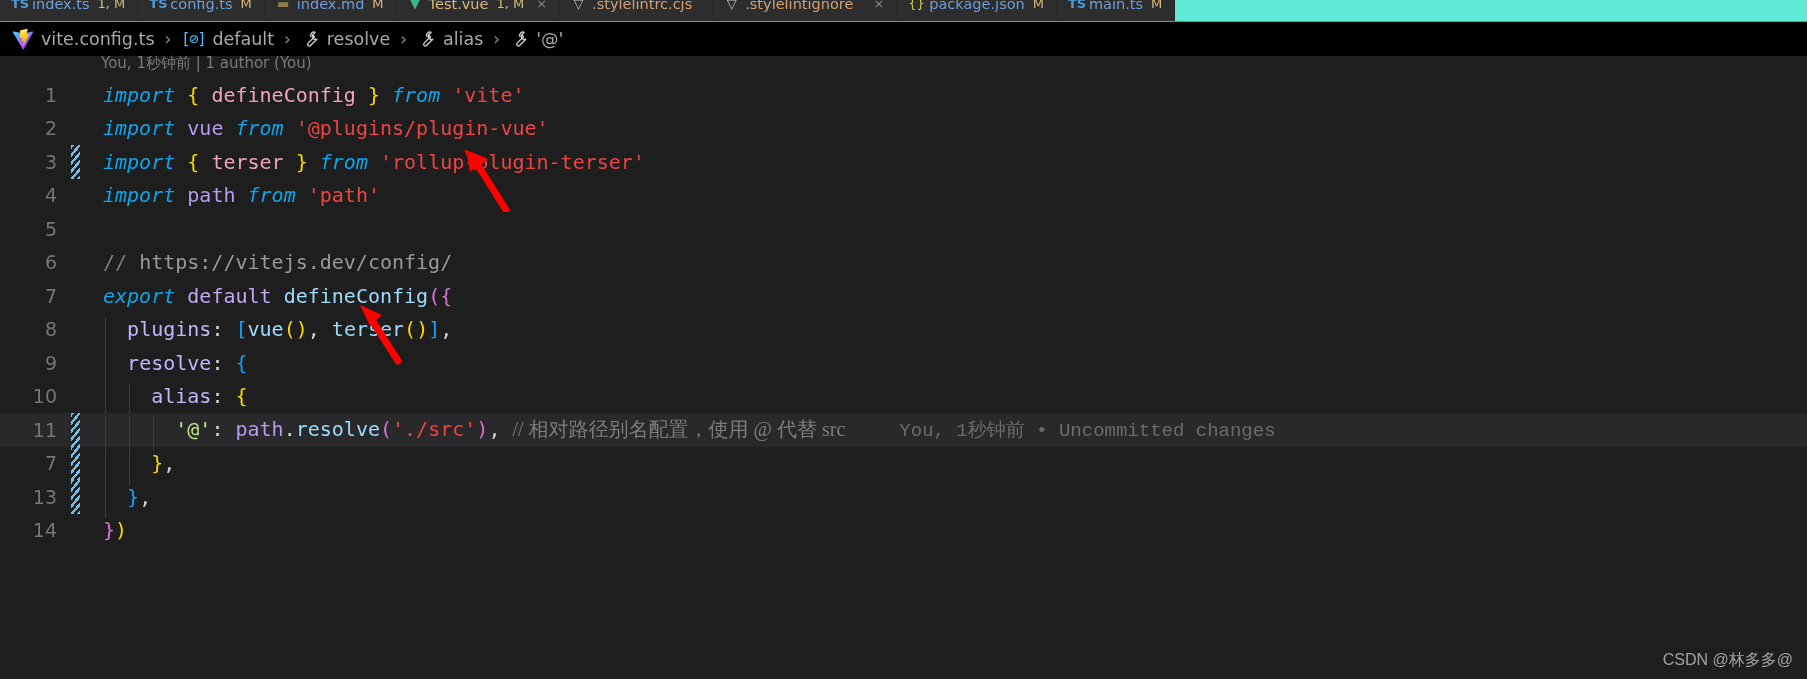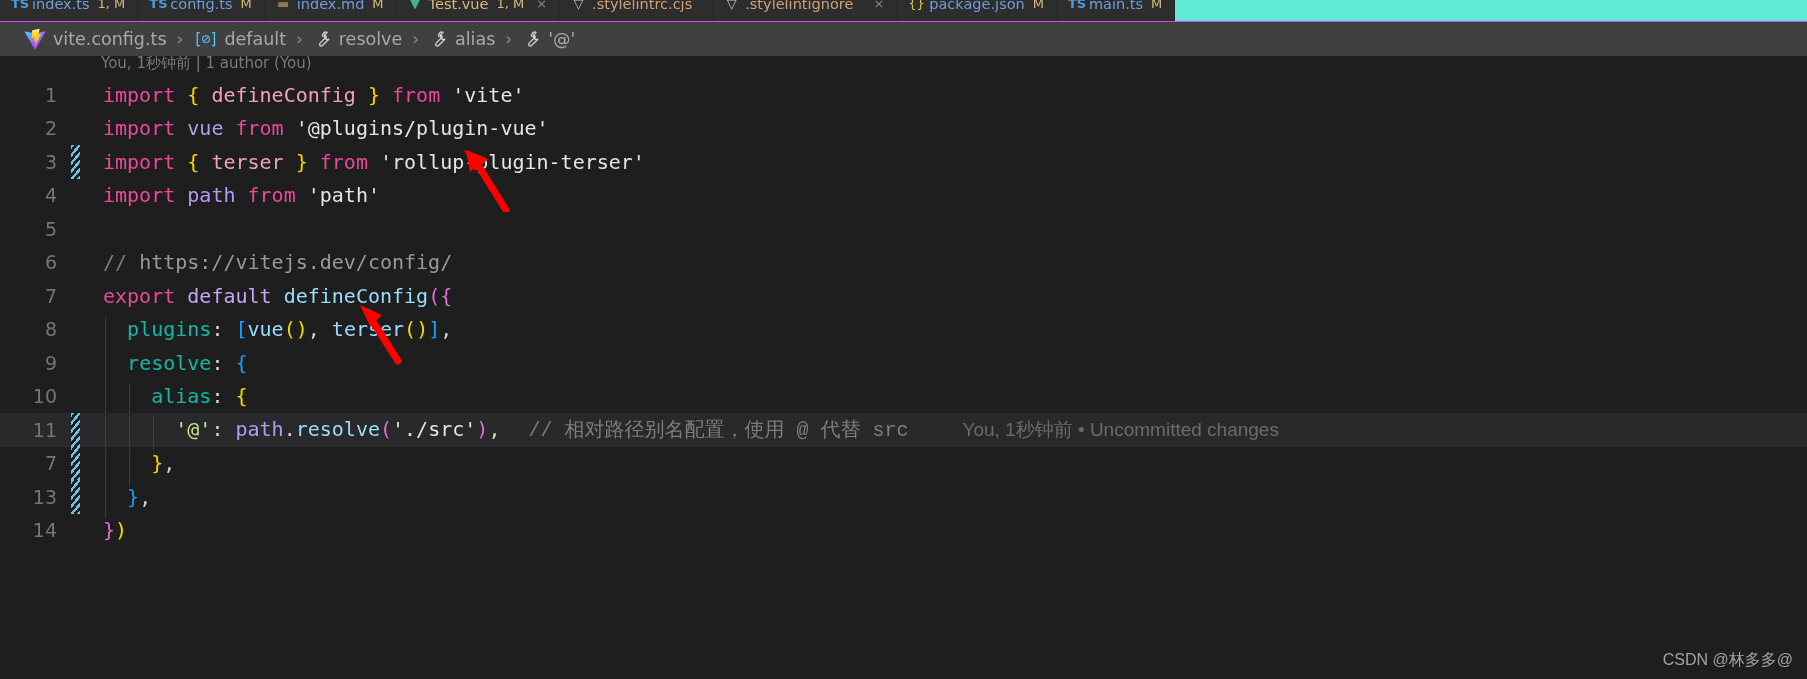--- a/index.html
+++ b/index.html
@@ -70,25 +70,25 @@
   .tl-md   { color: #6f9ed8; }
   .tl-vue  { color: #d7ba7d; }
   .tl-json { color: #6f9ed8; }
   .tl-plain{ color: #d1a175; }
 
   
   .breadcrumb {
     position: absolute; top: 22px; left: 0;
     width: 1807px; height: 34px;
     display: flex; align-items: center;
-    padding-left: 24px;
+    padding-left: 12px;
     font-family: "DejaVu Sans", sans-serif;
     font-size: 17.5px;
     color: #a9a9a9;
-    background: #404040;
+    background: #000000;
   }
   .crumb { display: flex; align-items: center; gap: 7px; }
   .crumb-sep { margin: 0 10px; color: #8c8c8c; font-size: 17px; }
   .vite-logo { display: inline-block; width: 22px; height: 22px; }
   .cube-icon {
     color: #4fc1ff; font-family: "DejaVu Sans Mono", monospace;
     font-size: 15px; letter-spacing: -1px;
   }
   .wrench-icon { display:inline-block; width:19px; height:19px; vertical-align:-3px;}
 
@@ -147,42 +147,42 @@
   .code-text { position: relative; }
 
   
   .guide {
     position: absolute;
     top: 0; width: 1px; height: 33.5px;
     background: #404040;
   }
 
   
-  .t-kw      { color: #ec4899; }   
+  .t-kw      { color: #0ea5e9; font-style: italic; }   
   .t-fn      { color: #f0a2c0; }   
   .t-fn2     { color: #9cdcfe; }   
   .t-var     { color: #b69bef; }   
   .t-var2    { color: #c4a7f5; }
-  .t-str     { color: #e5e5e5; }   
+  .t-str     { color: #ef4444; }   
   .t-cmt     { color: #7d7d7d; }   
   .t-link    { color: #9a9a9a; }
-  .t-prop    { color: #14b8a6; }   
+  .t-prop    { color: #c4b5fd; }   
   .t-y       { color: #ffd700; }   
   .t-p       { color: #da70d6; }   
   .t-b       { color: #179fff; }   
   .t-punc    { color: #d4d4d4; }
   .t-str-at  { color: #c3e88d; }
   .t-method  { color: #9cdcfe; }
 
-  .cjk { font-family: Liberation Mono, monospace; margin-left: 16px; }
+  .cjk { font-family: Liberation Serif, serif; }
 
   
   .inline-blame {
     color: #6b6b6b;
-    font-family: Liberation Sans, sans-serif;
+    font-family: Liberation Mono, monospace;
     font-size: 19px;
     margin-left: 54px;
   }
 
   
   .arrow { position: absolute; pointer-events: none; }
 
   
   .watermark {
     position: absolute;

